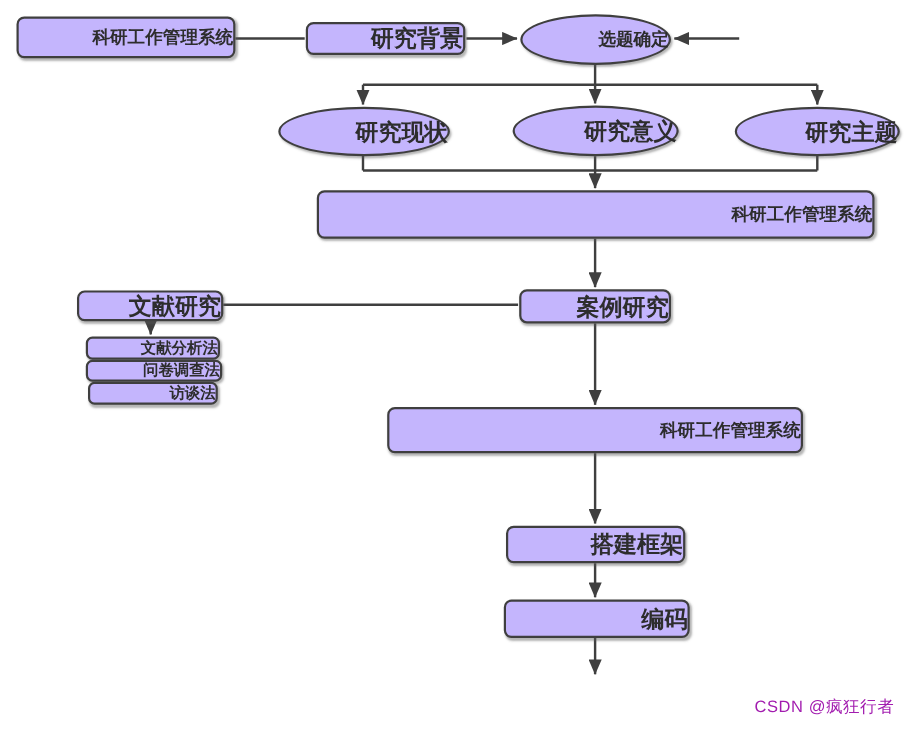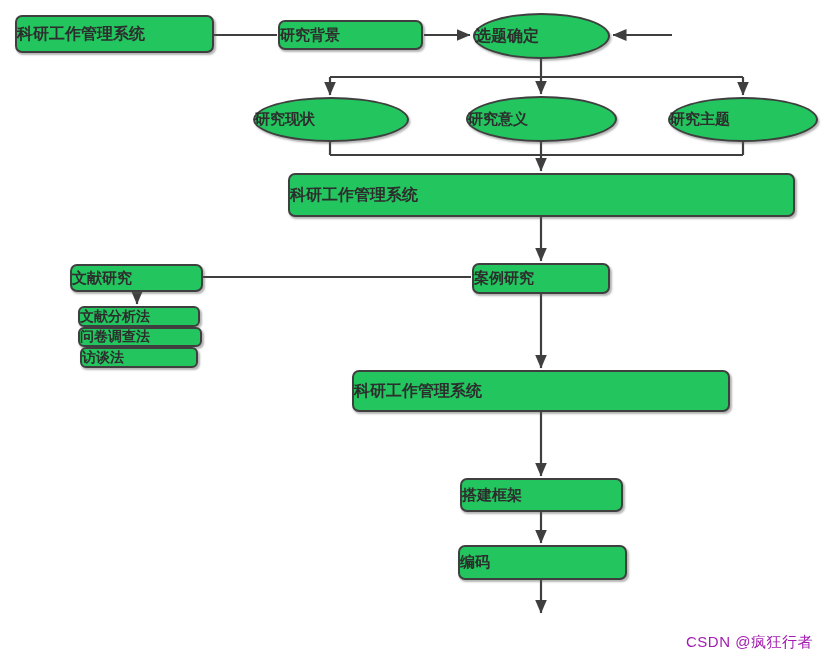--- a/index.html
+++ b/index.html
@@ -7,33 +7,33 @@
     position:relative;
     width:839px;height:663px;
     background:#ffffff;
     font-family:"Liberation Sans","DejaVu Sans",sans-serif;
     overflow:hidden;
   }
   #edges{position:absolute;left:0;top:0;width:839px;height:663px;}
   .node{
     position:absolute;
     box-sizing:border-box;
-    background:#22c55e;
+    background:#c4b5fd;
     border:2.5px solid #3f3f3f;
-    display:flex;align-items:center;justify-content:flex-start;
+    display:flex;align-items:center;justify-content:flex-end;
     color:#2d2d2d;
     font-weight:600;
     box-shadow:1.5px 2px 2px rgba(90,90,90,0.45);
     white-space:nowrap;
   }
   .rect{border-radius:7px;}
   .rect.small{border-radius:6px;border-width:2.2px;}
   .ellipse{border-radius:50%;}
   .f16{font-size:16px;}
-  .f15{font-size:15px;}
+  .f15{font-size:21px;}
   .f14{font-size:14px;}
   #watermark{
     position:absolute;
     left:686px;top:633px;
     font-size:15px;
     color:#a21caf;
     font-weight:400;
     letter-spacing:0.5px;
   }
 </style>

